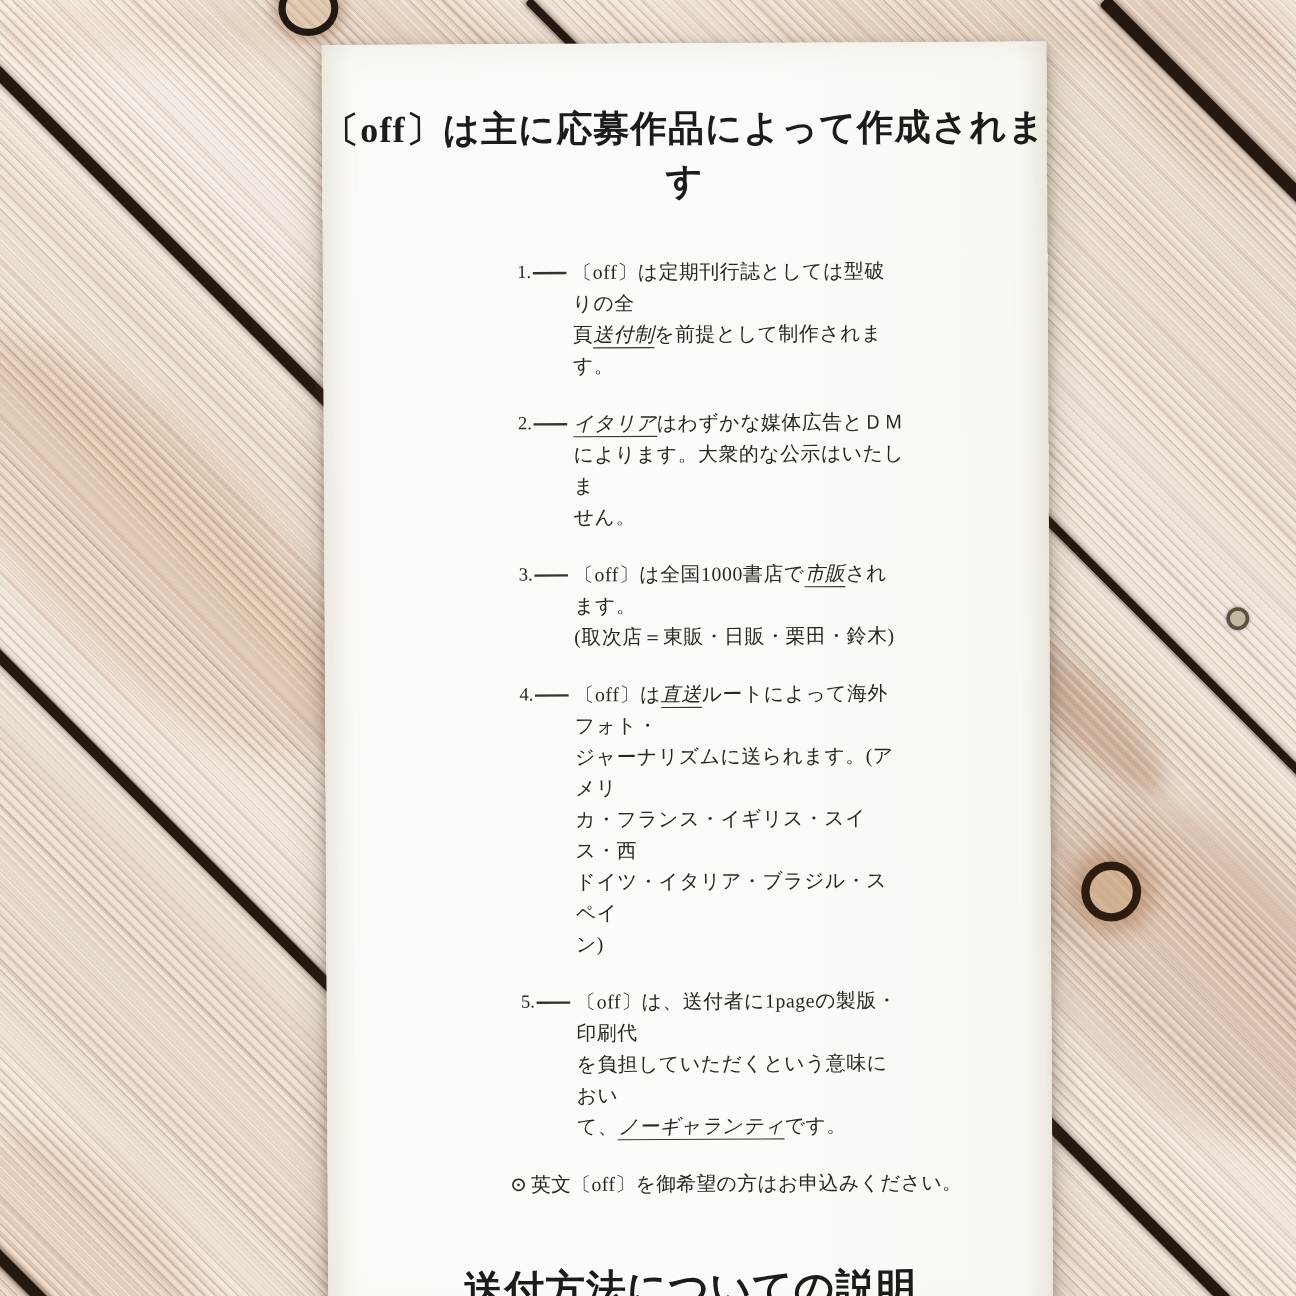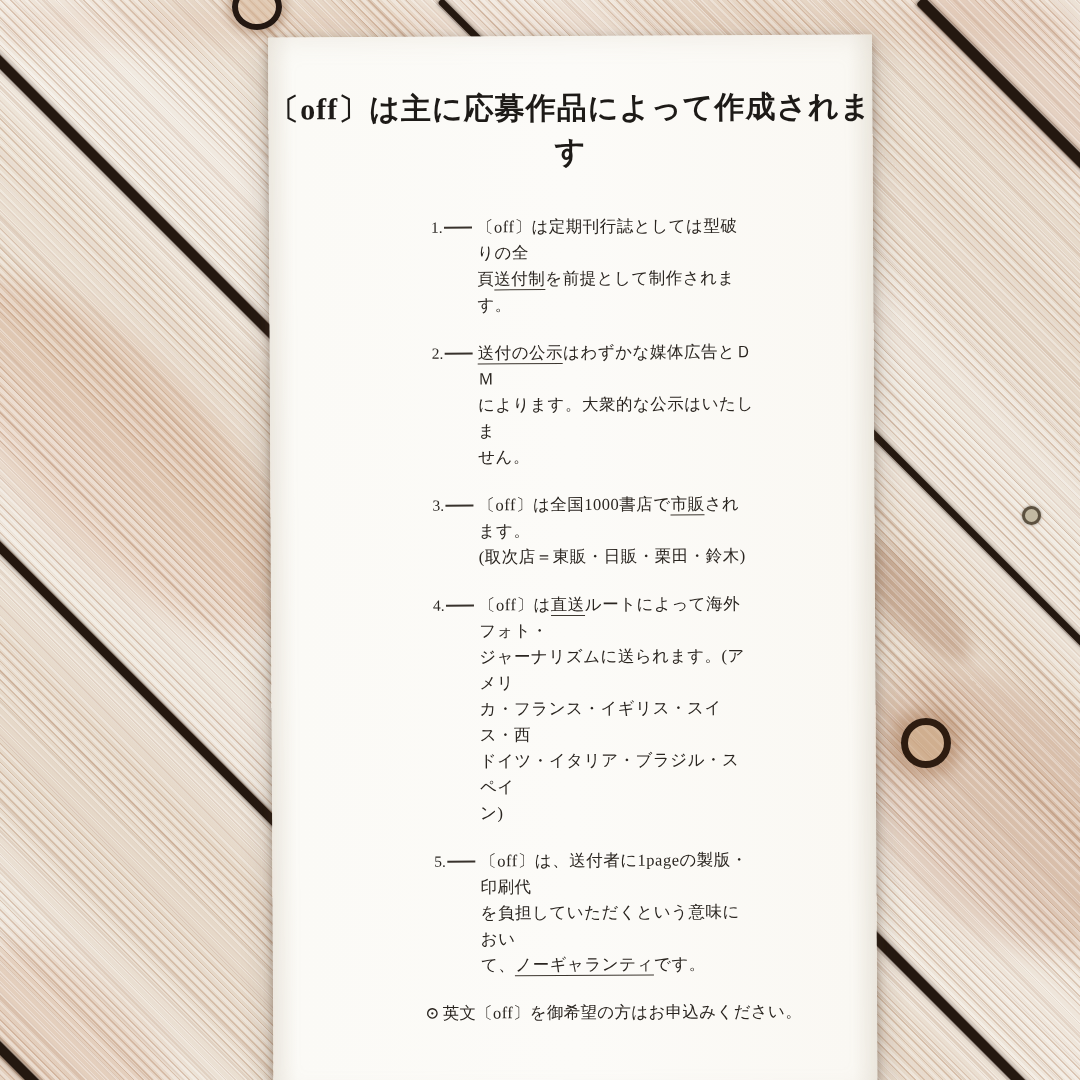--- a/index.html
+++ b/index.html
@@ -45,21 +45,21 @@
   }
   .list{margin-top:40px;}
   .item{display:flex;margin:0 0 22px 162px;width:322px;align-items:flex-start;}
   .marker{flex:0 0 46px;display:flex;font-size:15.5px;line-height:26px;color:#2a2622;}
   .marker .num{flex:0 0 auto;}
   .marker .dash{flex:1;height:1.5px;background:#38322c;margin:12px 5px 0 1px;}
   .itext{
     flex:0 0 276px;font-size:16.5px;line-height:26px;letter-spacing:0.5px;
     white-space:pre-wrap;color:#2a2520;
   }
-  .itext .u{border-bottom:1.3px solid #3c362f;padding-bottom:1px;}
+  .itext .u{border-bottom:1.3px solid #3c362f;padding-bottom:1px;font-style:italic;}
   .note{
     margin:0 0 0 152px;display:flex;font-size:16.5px;line-height:26px;
     letter-spacing:0.3px;color:#2a2520;
   }
   .note-bullet{margin-right:3px;font-size:17px;}
 </style>
 </head>
 <body>
 
 <div class="wood">
@@ -93,21 +93,21 @@
           <span class="dash"></span>
         </span>
       <span class="itext"><span>〔off〕は定期刊行誌としては型破りの全
 頁</span><span class="u">送付制</span><span>を前提として制作されます。</span></span>
     </div>
     <div class="item">
       <span class="marker">
           <span class="num">2.</span>
           <span class="dash"></span>
         </span>
-      <span class="itext"><span class="u">送付の公示</span><span>はわずかな媒体広告とＤＭ
+      <span class="itext"><span class="u">イタリア</span><span>はわずかな媒体広告とＤＭ
 によります。大衆的な公示はいたしま
 せん。</span></span>
     </div>
     <div class="item">
       <span class="marker">
           <span class="num">3.</span>
           <span class="dash"></span>
         </span>
       <span class="itext"><span>〔off〕は全国1000書店で</span><span class="u">市販</span><span>されます。
 (取次店＝東販・日販・栗田・鈴木)</span></span>

